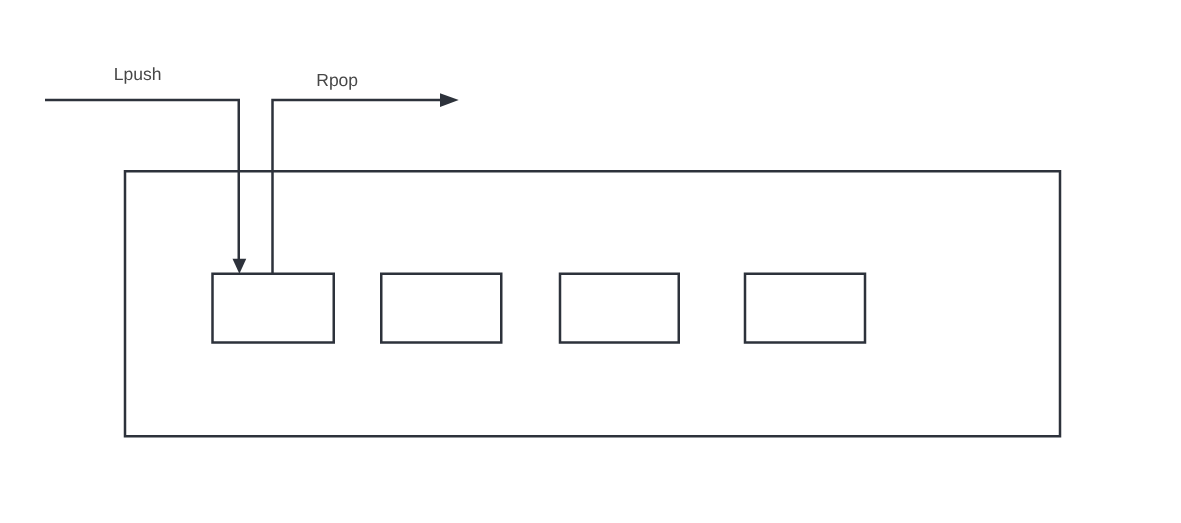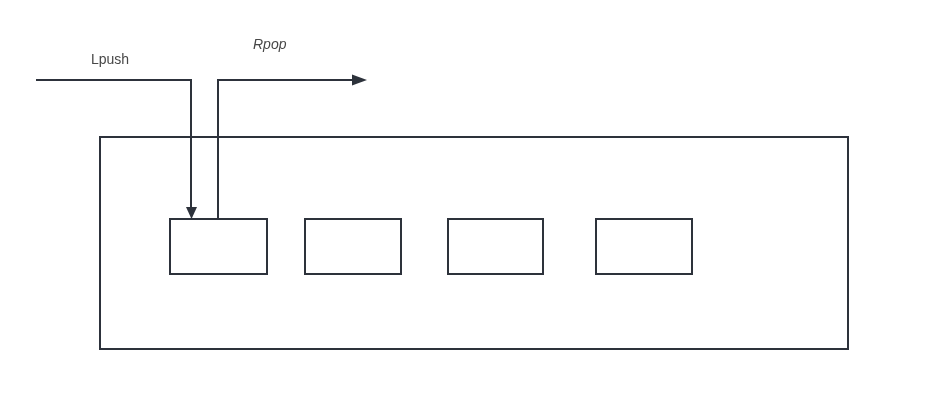--- a/index.html
+++ b/index.html
@@ -36,21 +36,21 @@
   }
   .flow-label {
     position: absolute;
     font-size: 14px;
     line-height: 17px;
     color: var(--text, #474747);
     white-space: nowrap;
     z-index: 4;
   }
   .label-lpush { left: 91px; top: 39px; }
-  .label-rpop  { left: 253px; top: 24px; font-style: italic; }
+  .label-rpop  { left: 253px; top: 44px; }
   .outer-box {
     position: absolute;
     left: 99px;
     top: 124px;
     width: 750px;
     height: 214px;
     border: 2px solid var(--stroke, #2d323b);
     box-sizing: border-box;
     background: transparent;
     z-index: 1;

